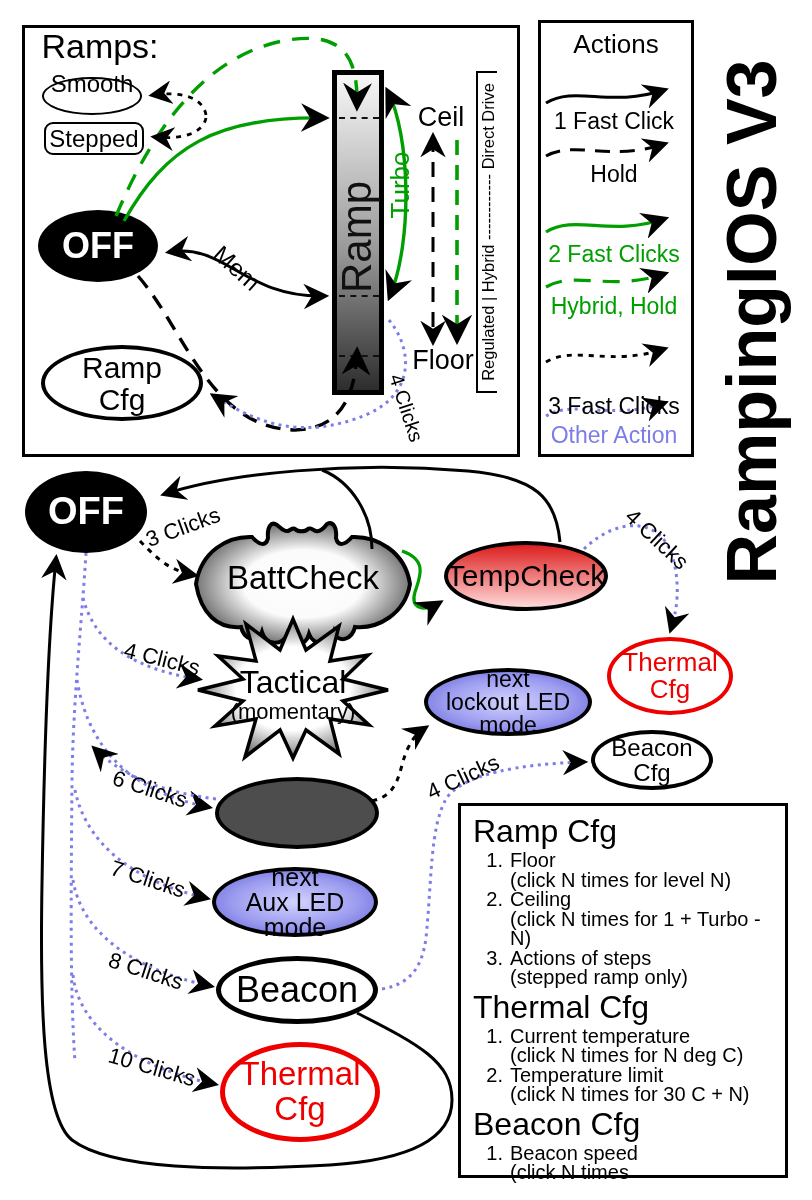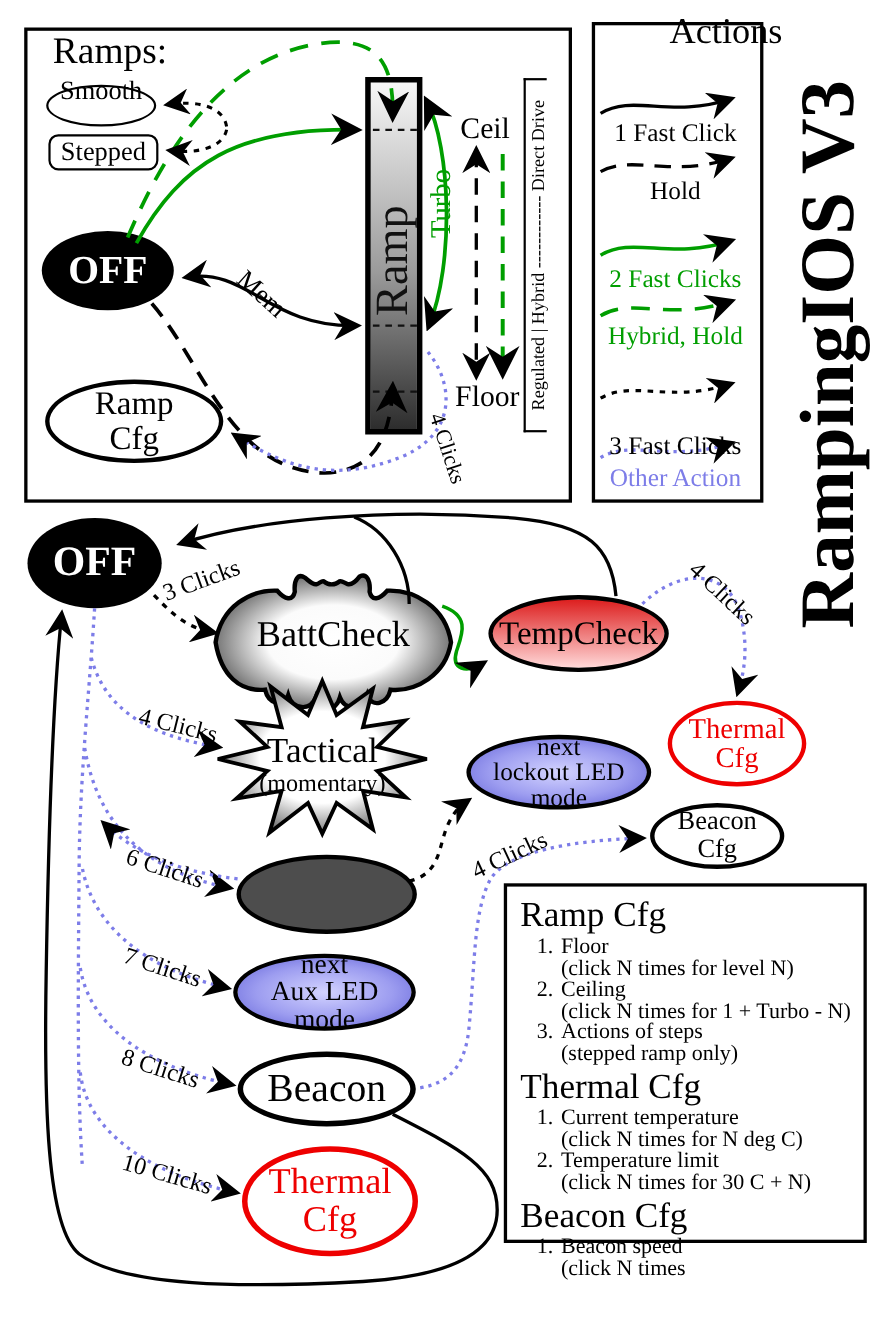--- a/index.html
+++ b/index.html
@@ -1,27 +1,27 @@
 <!DOCTYPE html>
 <html><head>
 <meta charset="utf-8">
 <style>
   html,body{margin:0;padding:0;background:#fff;}
   #app{position:relative;width:812px;height:1200px;background:#fff;overflow:hidden;
-       font-family:Liberation Serif, serif;}
+       font-family:Liberation Sans, sans-serif;}
   .box{position:absolute;border:3px solid #000;background:#fff;z-index:0;box-sizing:border-box;}
   .node{position:absolute;z-index:1;box-sizing:border-box;border-radius:50%;}
   .lbl{position:absolute;z-index:3;transform:translate(-50%,-50%);white-space:nowrap;
        color:#000;text-align:center;line-height:1.05;}
   .lbl .ln{display:block;}
   svg#wires{position:absolute;left:0;top:0;z-index:2;}
   .bardash{position:absolute;left:339px;width:40px;height:0;border-top:2.5px dashed #111;z-index:2;}
   .tick{position:absolute;background:#000;z-index:1;}
   
-  #cfgbox{position:absolute;left:458px;top:803px;width:330px;height:327px;
+  #cfgbox{position:absolute;left:458px;top:803px;width:330px;height:375px;
           border:3px solid #000;background:#fff;box-sizing:border-box;z-index:4;
           padding:6px 8px 0 12px;}
   #cfgbox .h{font-size:32px;line-height:39px;color:#000;}
   #cfgbox .item{display:flex;font-size:20px;line-height:19.5px;color:#000;}
   #cfgbox .num{width:30px;text-align:right;margin-right:7px;flex:none;}
   #cfgbox .sub{font-size:20px;line-height:19.5px;padding-left:37px;color:#000;}
   .g{color:#009e00;}
   .b{color:#7d7de8;}
   .r{color:#ee0000;}
 </style>
@@ -135,21 +135,21 @@
     <span class="ln">Cfg</span>
   </div>
   <div class="lbl" style="left:357px;top:237px;font-size:42px;transform:translate(-50%,-50%) rotate(-90deg);color:#111;">Ramp</div>
   <div class="lbl g" style="left:401px;top:185px;font-size:26px;transform:translate(-50%,-50%) rotate(-90deg);">Turbo</div>
   <div class="lbl" style="left:441px;top:117px;font-size:27px;">Ceil</div>
   <div class="lbl" style="left:443px;top:360px;font-size:27px;">Floor</div>
   <div class="lbl" style="left:237px;top:268px;font-size:24px;transform:translate(-50%,-50%) rotate(42deg);">Mem</div>
   <div class="lbl" style="left:489px;top:232px;font-size:16.5px;transform:translate(-50%,-50%) rotate(-90deg);">Regulated | Hybrid ------------ Direct Drive</div>
   <div class="lbl" style="left:406px;top:408px;font-size:20px;transform:translate(-50%,-50%) rotate(72deg);">4 Clicks</div>
 
-  <div class="lbl" style="left:616px;top:29px;font-size:33px;margin-left:44px;">Actions</div>
+  <div class="lbl" style="left:616px;top:45px;font-size:26px;">Actions</div>
   <div class="lbl" style="left:614px;top:121px;font-size:23px;">1 Fast Click</div>
   <div class="lbl" style="left:614px;top:174px;font-size:23px;">Hold</div>
   <div class="lbl g" style="left:614px;top:254px;font-size:23px;">2 Fast Clicks</div>
   <div class="lbl g" style="left:614px;top:306px;font-size:23px;">Hybrid, Hold</div>
   <div class="lbl" style="left:614px;top:406px;font-size:23px;">3 Fast Clicks</div>
   <div class="lbl b" style="left:614px;top:435px;font-size:23px;">Other Action</div>
 
   <div class="lbl" style="left:753px;top:322px;font-size:70px;font-weight:bold;transform:translate(-50%,-50%) rotate(-90deg);">RampingIOS V3</div>
 
   <div class="lbl" style="left:86px;top:512px;font-size:38px;font-weight:bold;color:#fff;">OFF</div>

